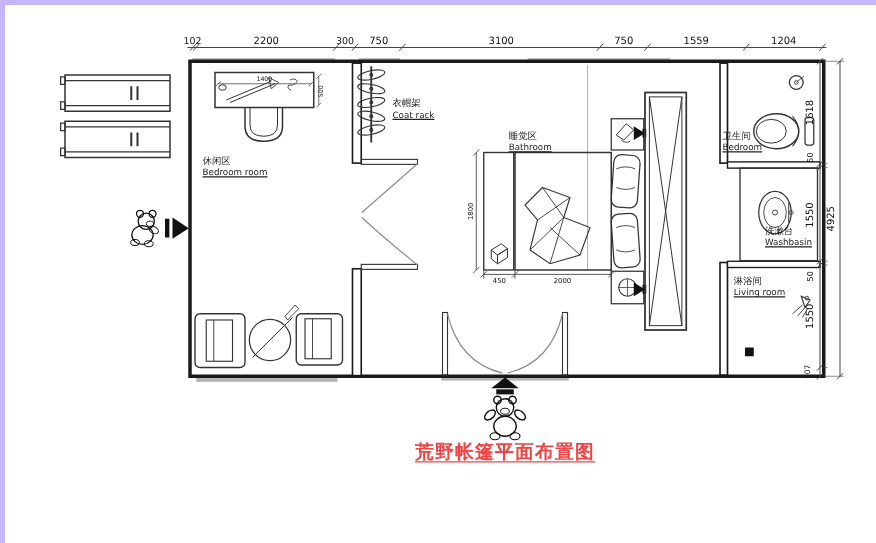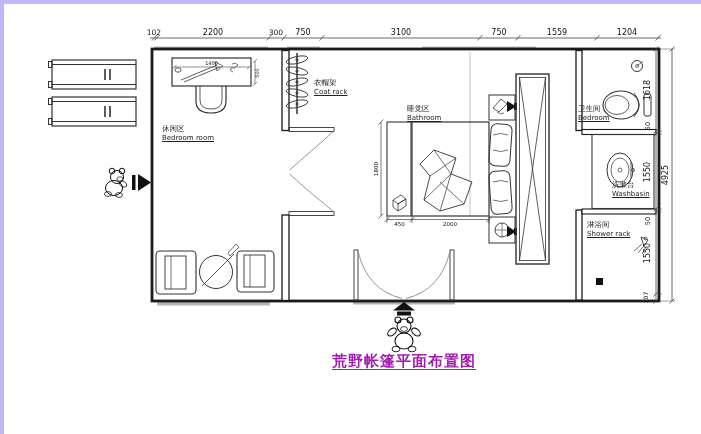--- a/index.html
+++ b/index.html
@@ -10,21 +10,21 @@
   }
   #plan-svg{position:absolute;left:0;top:0;}
   .room-label{
     position:absolute;color:#1a1a1a;font-size:7px;line-height:1.35;
     white-space:nowrap;letter-spacing:0;
   }
   .room-label .zh{font-size:7.5px;}
   .room-label .en{font-size:7px;color:#222;text-decoration:underline;}
   #plan-title{
     position:absolute;left:285px;top:348px;width:230px;text-align:center;
-    font-size:15px;font-weight:600;color:#a21caf;letter-spacing:1px;
+    font-size:15px;font-weight:600;color:#ef4444;letter-spacing:1px;
     text-decoration:underline;text-underline-offset:3px;
   }
   svg text{font-family:"DejaVu Sans","Liberation Sans",sans-serif;fill:#111;}
 </style>
 </head>
 <body>
 
 <div id="canvas">
 
 <svg id="plan-svg" width="701" height="434" viewBox="0 0 701 434">
@@ -357,18 +357,18 @@
   <div class="en">Bedroom</div>
 </div>
 
 <div class="room-label" style="left:608px;top:176px">
   <div class="zh">洗漱台</div>
   <div class="en">Washbasin</div>
 </div>
 
 <div class="room-label" style="left:583px;top:216px">
   <div class="zh">淋浴间</div>
-  <div class="en">Shower rack</div>
+  <div class="en">Living room</div>
 </div>
 
 <div id="plan-title">荒野帐篷平面布置图</div>
 
 </div>
 
 </body></html>

